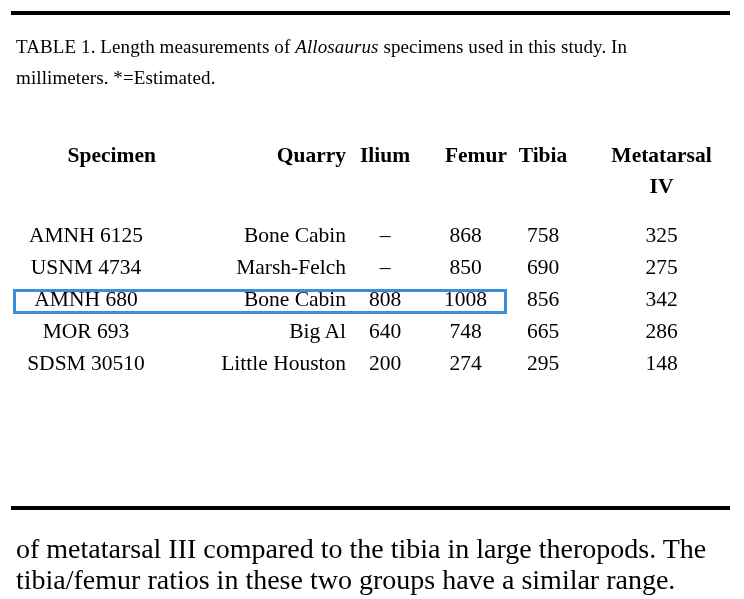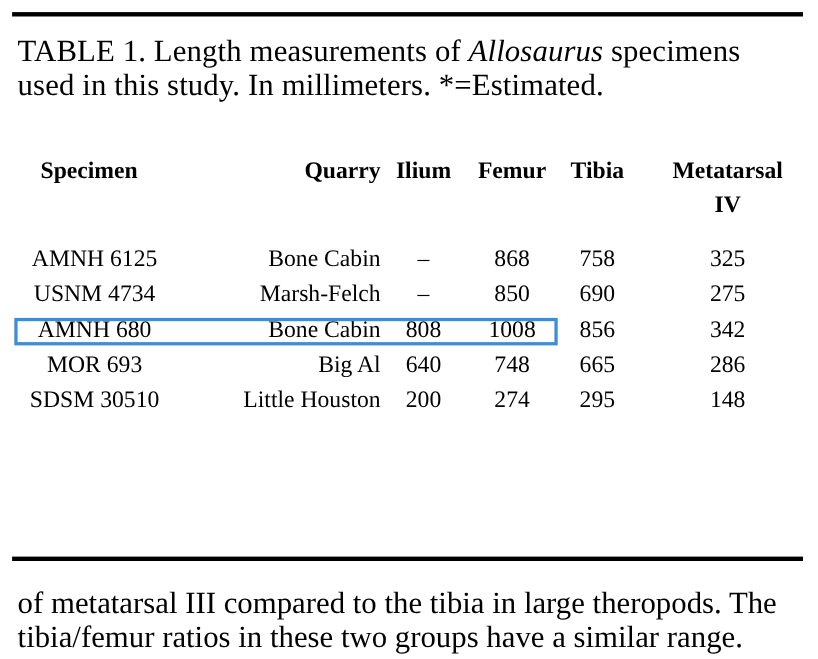--- a/index.html
+++ b/index.html
@@ -36,21 +36,21 @@
     top: 506px;
     height: 4px;
   }
 
   
   .caption {
     position: absolute;
     left: 16px;
     top: 31px;
     width: 700px;
-    font-size: 28px;
+    font-size: 19px;
     line-height: 31px;
     letter-spacing: 0.1px;
   }
   .caption .sp { display: inline; }
   .caption em {
     font-style: italic;
   }
 
   
   .table {
@@ -77,24 +77,24 @@
   col.c-quar { width: 190px; }
   col.c-ili  { width: 78px;  }
   col.c-fem  { width: 83px;  }
   col.c-tib  { width: 72px;  }
   col.c-mt   { width: 165px; }
 
   thead th {
     font-weight: bold;
     padding-bottom: 2px;
   }
-  th.h-spec { text-align: center;  padding-left: 6px; font-family: Liberation Serif, serif; }
+  th.h-spec { text-align: right;  padding-left: 6px; font-family: Liberation Serif, serif; }
   th.h-quar { text-align: right;  padding-left: 10px; }
   th.h-ili  { text-align: center; }
-  th.h-fem  { text-align: center; }
+  th.h-fem  { text-align: right; }
   th.h-tib  { text-align: center; }
   th.h-mt   { text-align: center; }
 
   th.h-mt .mt-wrap {
     display: block;
   }
   th.h-mt .mt-second {
     display: block;
     text-align: center;
   }

